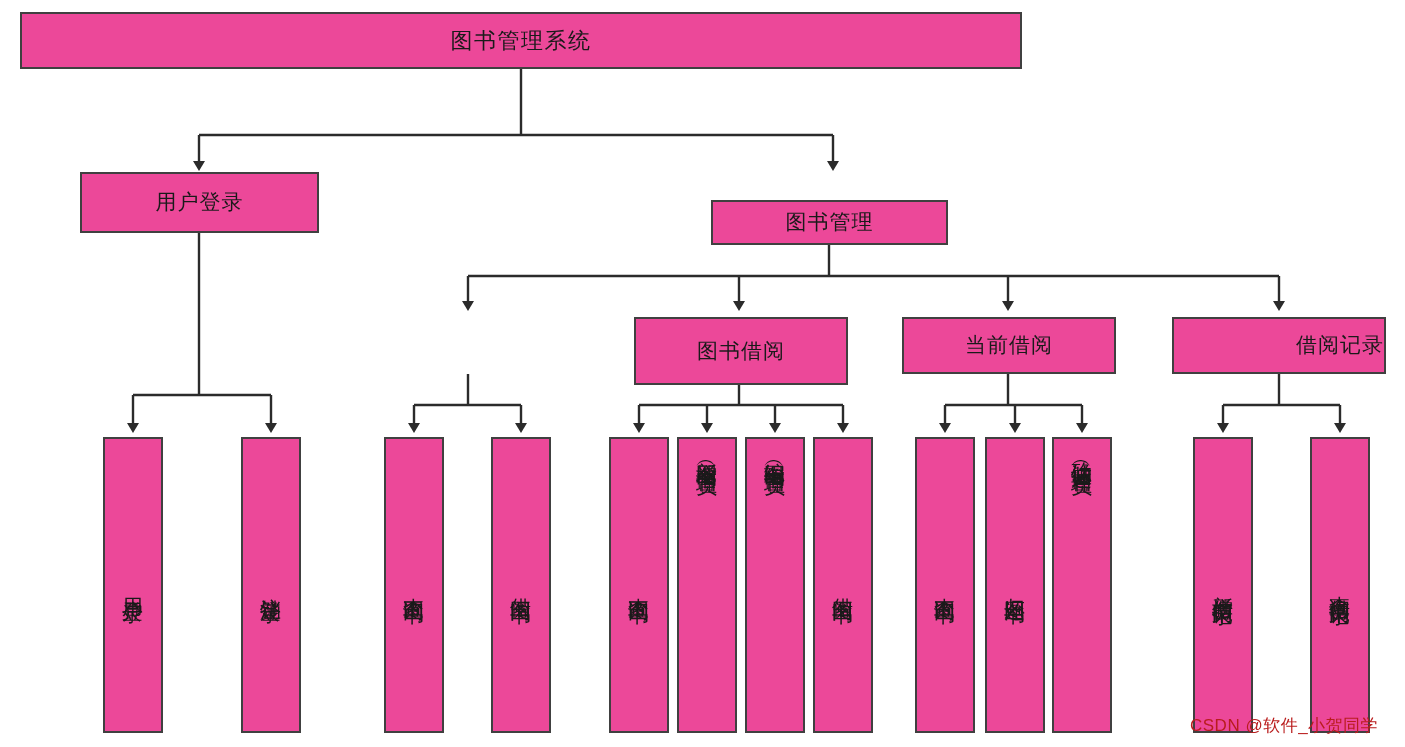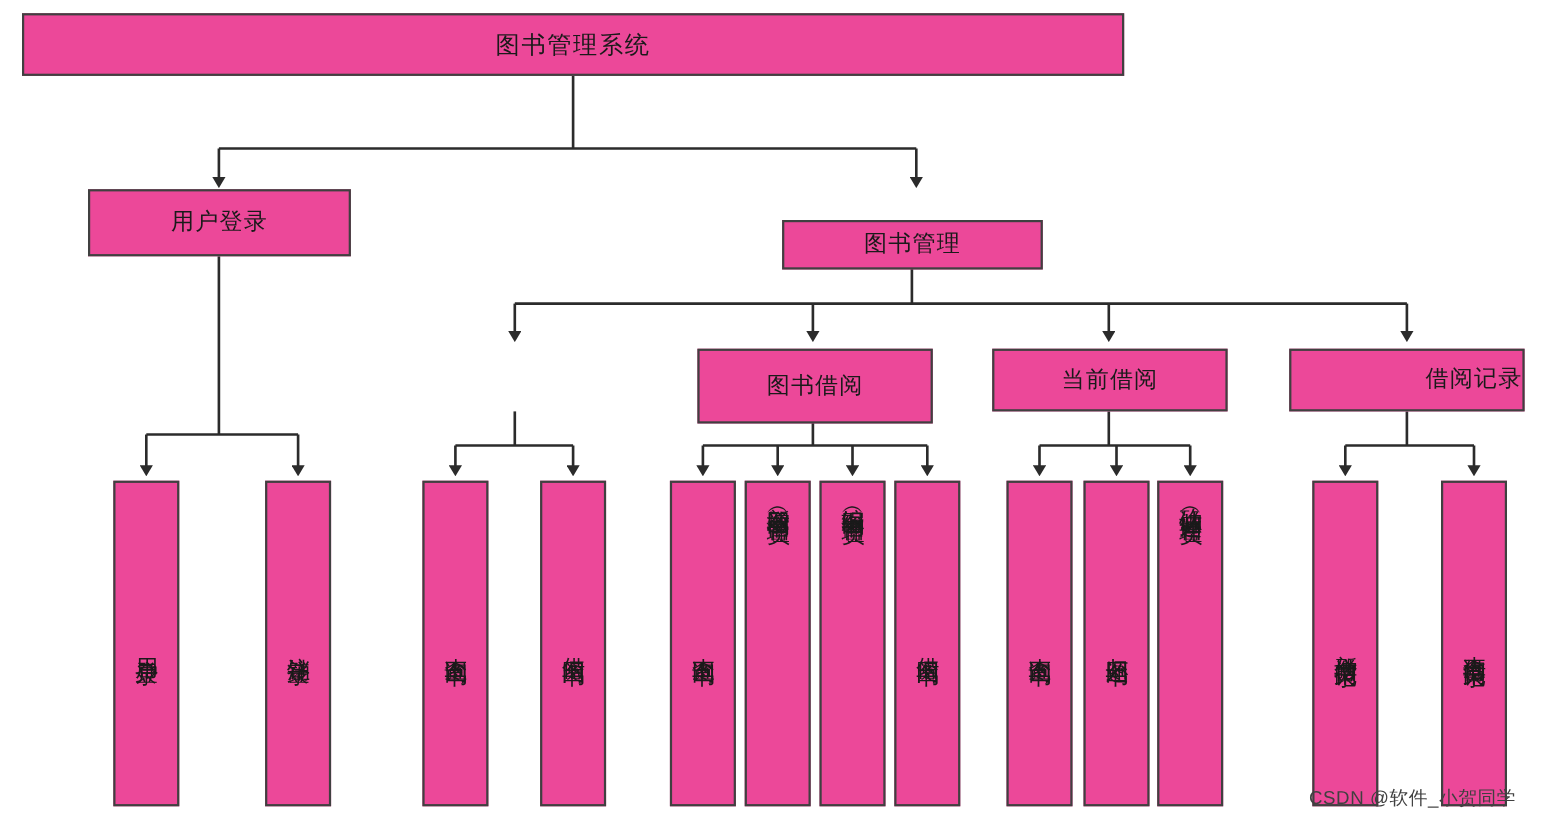--- a/index.html
+++ b/index.html
@@ -68,21 +68,21 @@
   
   .node.vert.mid {
     align-items: center;
     padding-top: 0;
   }
   .watermark {
     position: absolute;
     left: 1190px;
     top: 714px;
     font-size: 17px;
-    color: #404040;
+    color: #b91c1c;
     letter-spacing: 0.5px;
     white-space: nowrap;
     z-index: 3;
   }
 </style>
 </head>
 <body>
 
 <div id="canvas">
 

